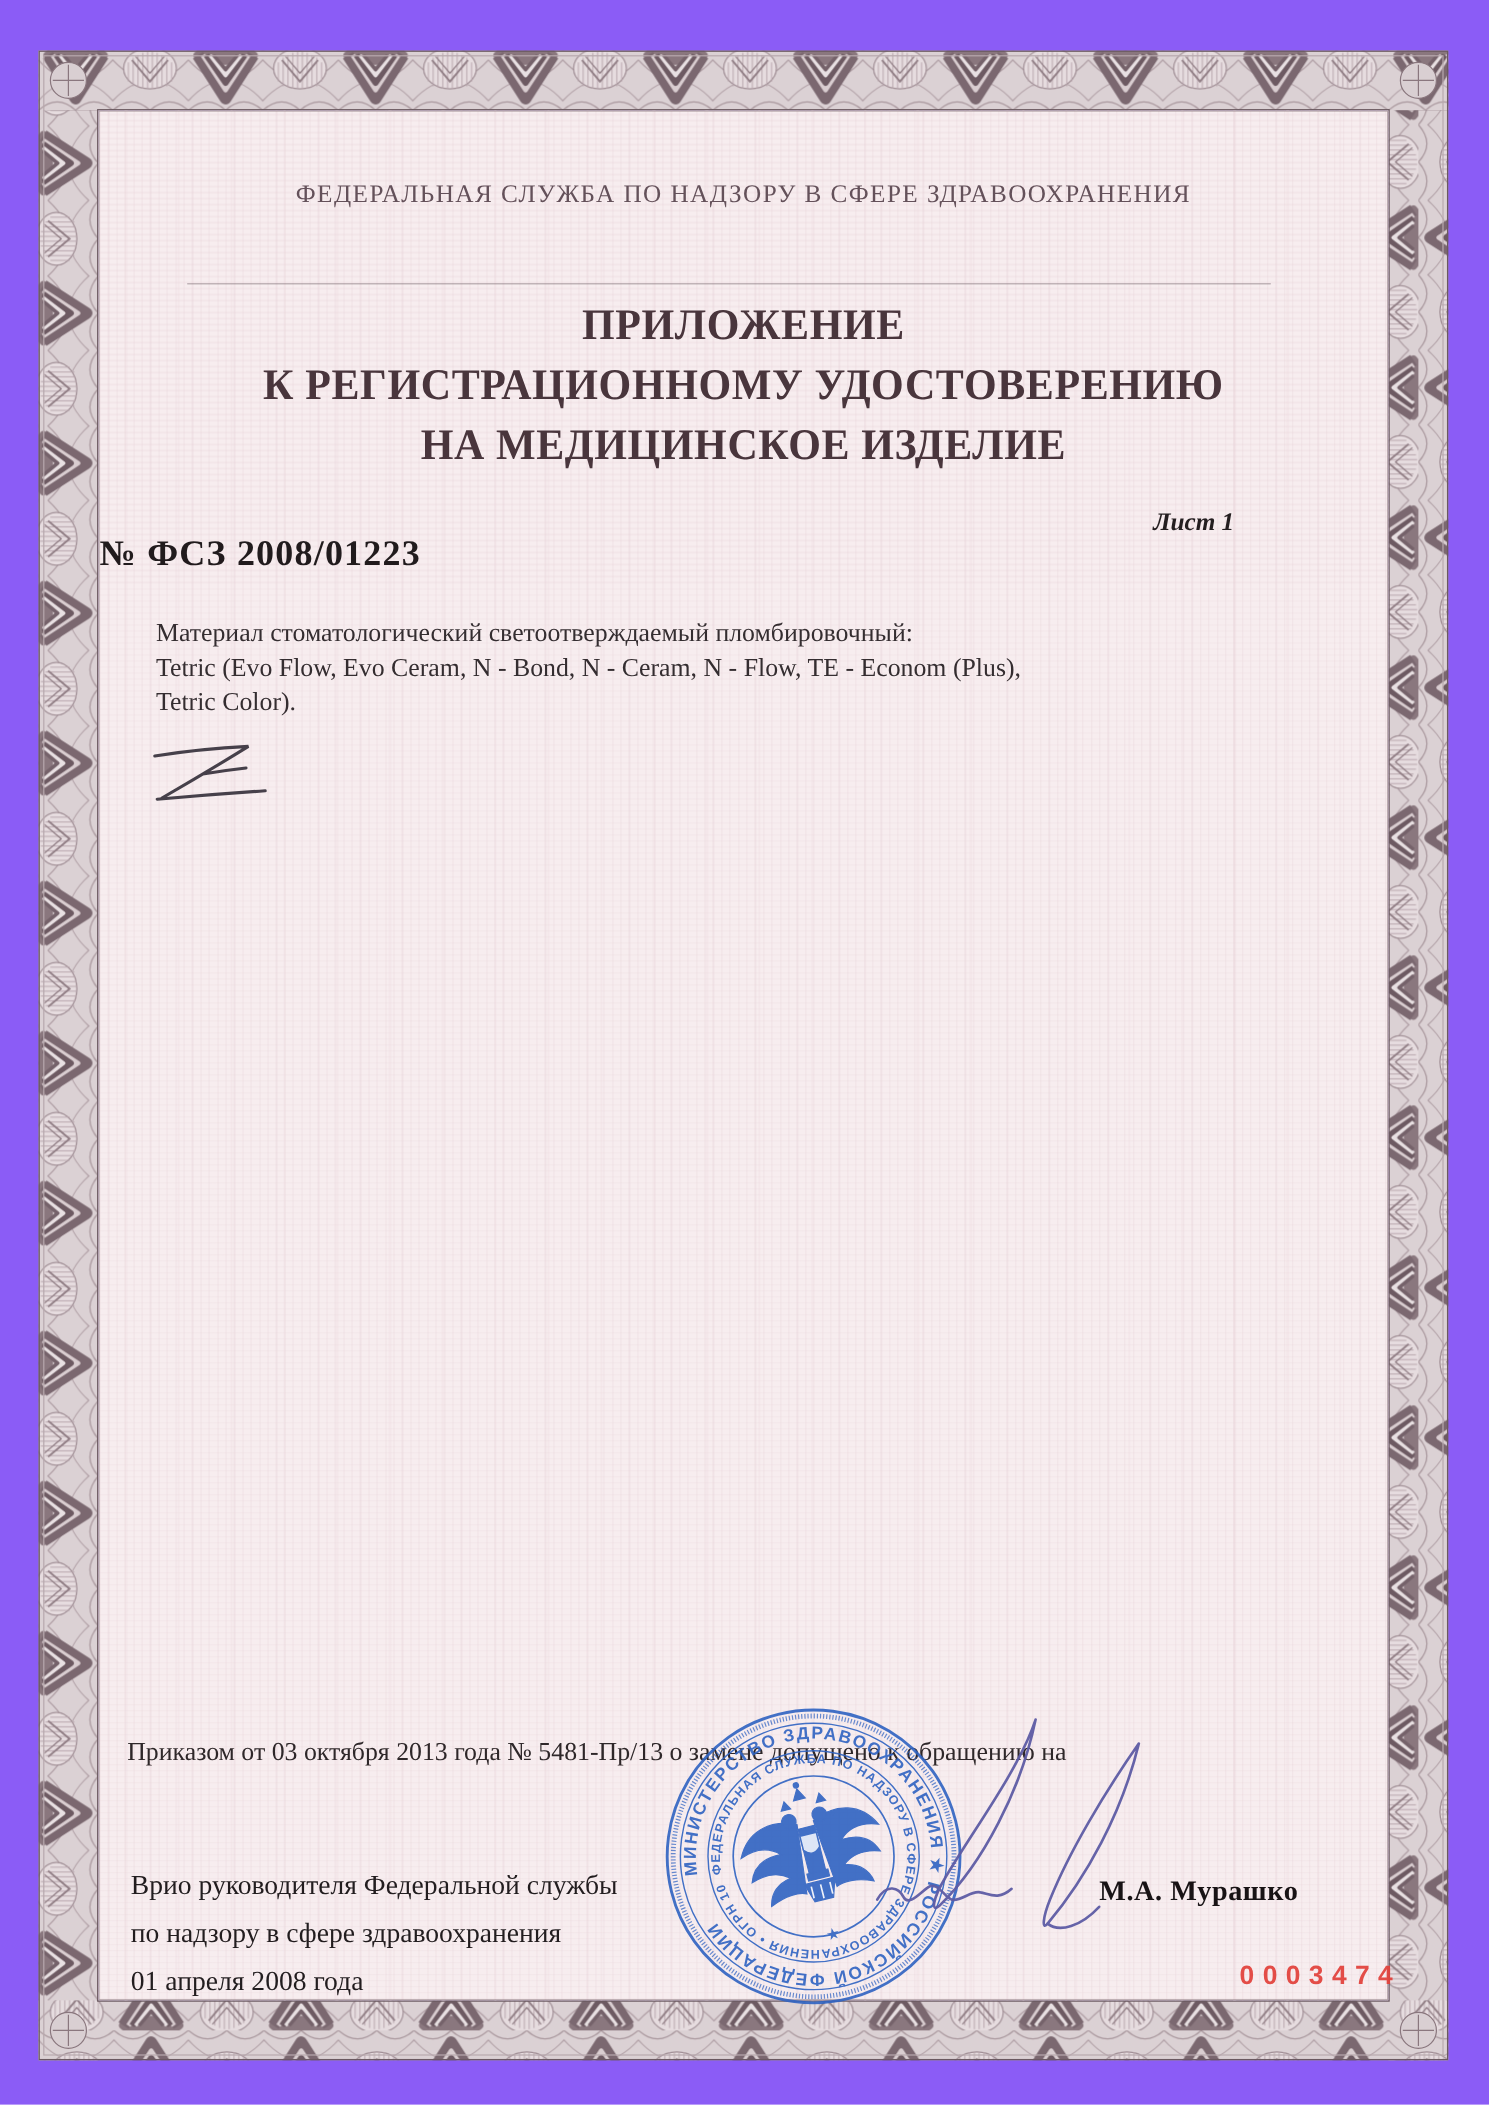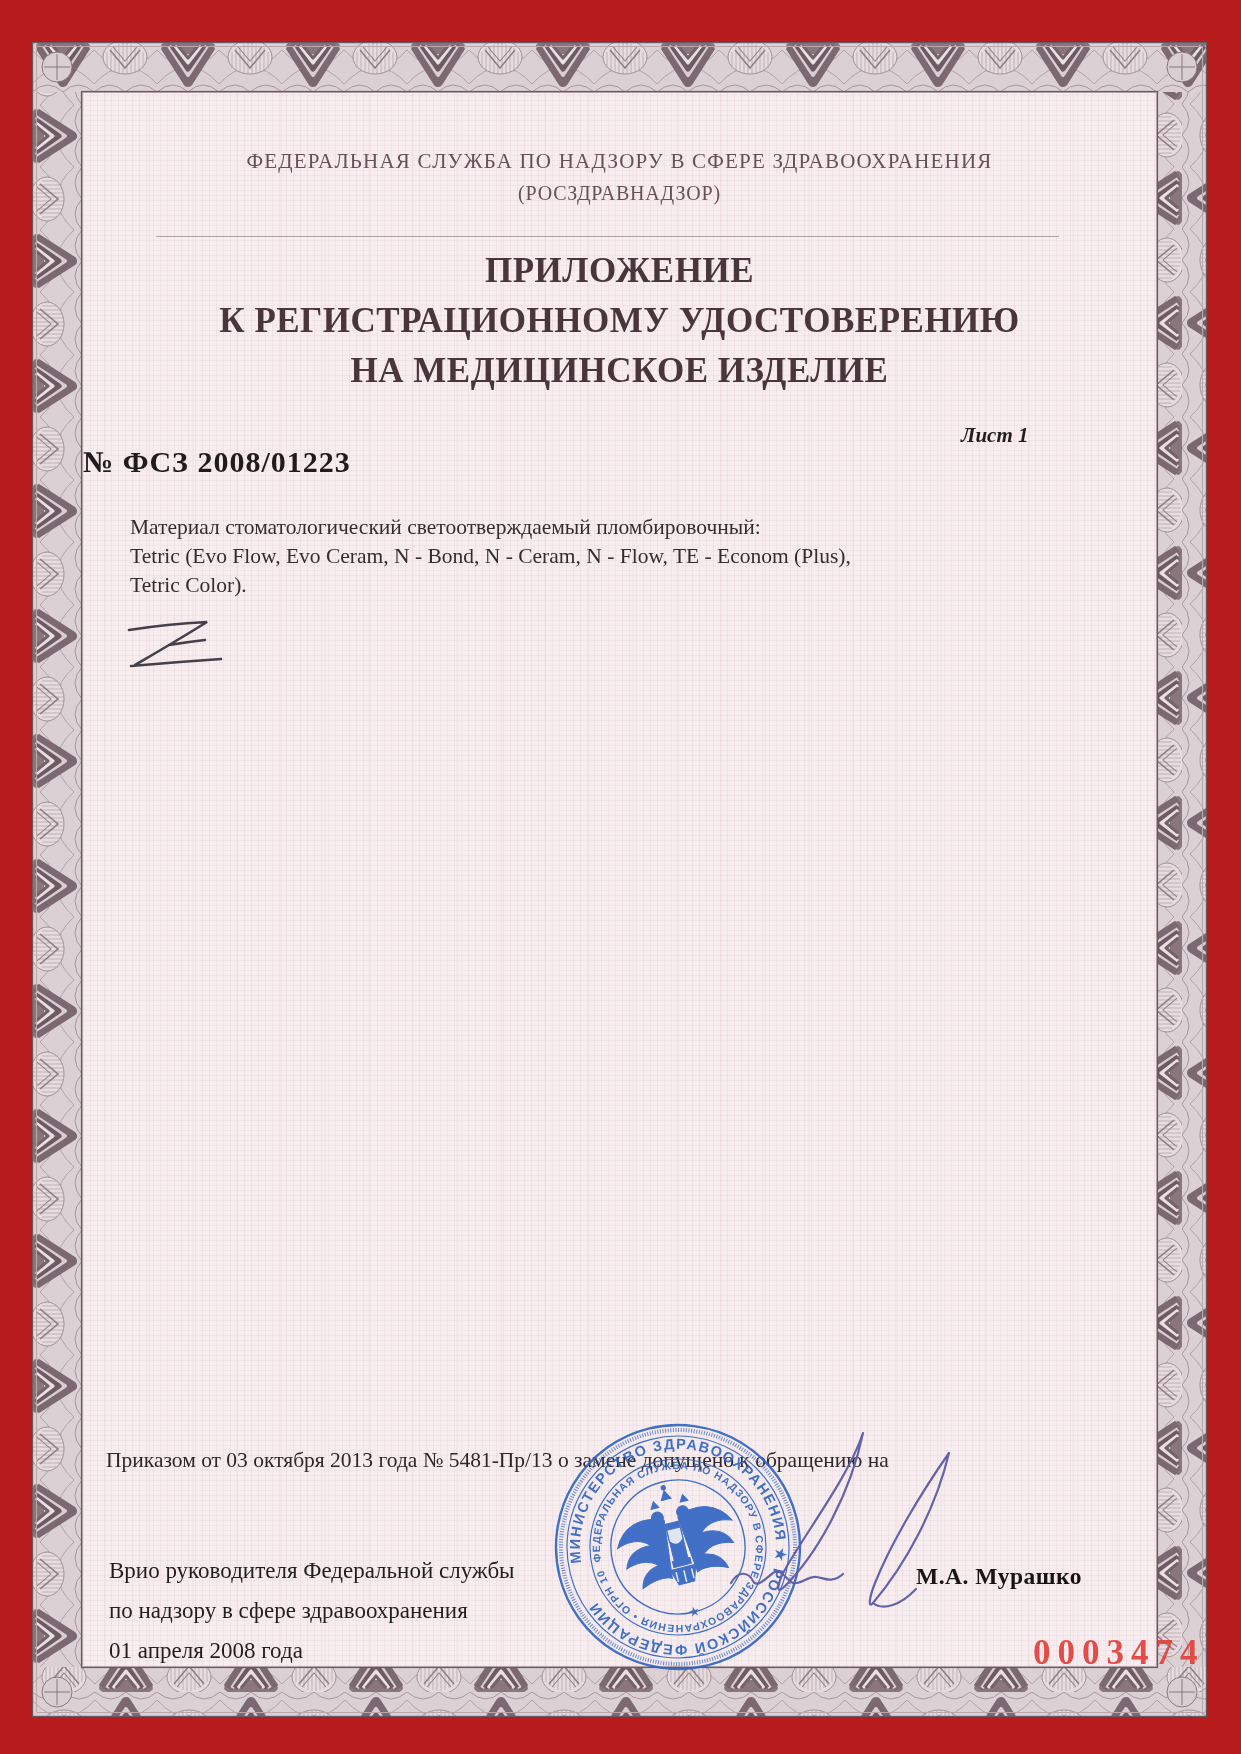--- a/index.html
+++ b/index.html
@@ -1,17 +1,17 @@
 <!DOCTYPE html>
 <html><head>
 <meta charset="utf-8">
 <style>
   html,body{margin:0;padding:0;background:#ffffff;}
   .sheet{
-    position:relative;width:1241px;height:1754px;background:#b91c1c;
+    position:relative;width:1241px;height:1754px;background:#8b5cf6;
     font-family:"Liberation Serif","DejaVu Serif",serif;overflow:hidden;
   }
   .frame-svg{position:absolute;left:32px;top:42px;width:1175px;height:1675px;}
   .inner{
     position:absolute;left:82px;top:92px;width:1075px;height:1575px;
     background-color:#f7edef;
     background-image:
       repeating-linear-gradient(90deg, rgba(228,206,212,.35) 0 1px, rgba(0,0,0,0) 1px 7px),
       repeating-linear-gradient(0deg, rgba(233,214,219,.30) 0 1px, rgba(0,0,0,0) 1px 5px),
       repeating-linear-gradient(90deg, rgba(0,0,0,0) 0 21px, rgba(241,226,230,.55) 21px 23px, rgba(0,0,0,0) 23px 44px);
@@ -31,22 +31,22 @@
   }
   .sheet-label{color:#241e20;font-weight:700;font-size:21px;font-style:italic;}
   .reg-number{
     width:100%;text-align:left;color:#211b1d;font-weight:700;font-size:30px;letter-spacing:1px;
   }
   .body-par{color:#342d30;font-size:21.5px;line-height:29px;padding-left:24px;}
   .order-par{color:#2e2729;font-size:21.5px;line-height:31px;}
   .signer{color:#221d1f;font-weight:400;font-size:23px;line-height:40px;margin-top:24px;}
   .signatory-name{color:#181315;font-weight:700;font-size:23.5px;letter-spacing:.5px;}
   .serial{
-    color:#e2403a;font-family:Liberation Serif, serif;
-    font-weight:700;font-size:35px;letter-spacing:7px;opacity:.92;text-align:center;
+    color:#e2403a;font-family:Liberation Sans, sans-serif;
+    font-weight:700;font-size:22px;letter-spacing:7px;opacity:.92;text-align:center;
   }
   .stamp-svg{transform:rotate(-14deg);opacity:.9;}
   .sig-svg,.z-svg{overflow:visible;}
 </style>
 </head>
 <body>
 
 <div class="sheet">
 
   <svg class="frame-svg" viewBox="0 0 1175 1675" xmlns="http://www.w3.org/2000/svg">
@@ -95,21 +95,20 @@
         <path d="M1137,1650 H1163 M1150,1637 V1663" stroke-width="1"></path>
     </g>
     <rect x="0.5" y="0.5" width="1174" height="1674" fill="none" stroke="#6a5960" stroke-width="1.4"></rect>
     <rect x="4.5" y="4.5" width="1166" height="1666" fill="none" stroke="#b7a8ad" stroke-width="1"></rect>
     <rect x="49.5" y="49.5" width="1076" height="1576" fill="none" stroke="#6a5960" stroke-width="1.2"></rect>
   </svg>
 
   <div class="inner">
 
     <div class="abs agency" style="top:56px;left:0;">ФЕДЕРАЛЬНАЯ СЛУЖБА ПО НАДЗОРУ В СФЕРЕ ЗДРАВООХРАНЕНИЯ</div>
-    <div class="abs agency2" style="top:89px;left:0;">(РОСЗДРАВНАДЗОР)</div>
 
     <div class="abs divider" style="top:143px;left:73px;width:903px;"></div>
 
     <div class="abs title-line" style="top:158px;left:0;">ПРИЛОЖЕНИЕ</div>
     <div class="abs title-line" style="top:208px;left:0;">К РЕГИСТРАЦИОННОМУ УДОСТОВЕРЕНИЮ</div>
     <div class="abs title-line" style="top:258px;left:0;">НА МЕДИЦИНСКОЕ ИЗДЕЛИЕ</div>
 
     <div class="abs sheet-label" style="top:330px;left:878px;">Лист 1</div>
 
     <div class="abs reg-number" style="top:352px;left:0;">№ ФСЗ 2008/01223</div>

